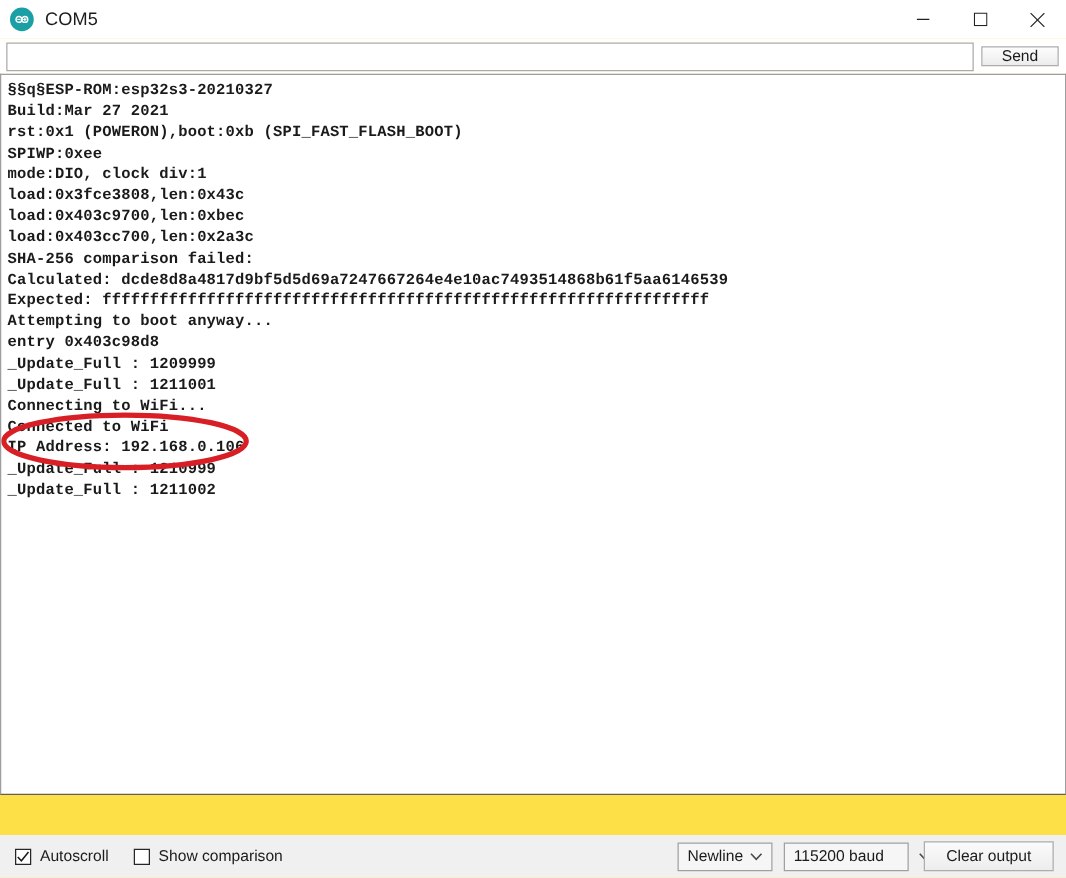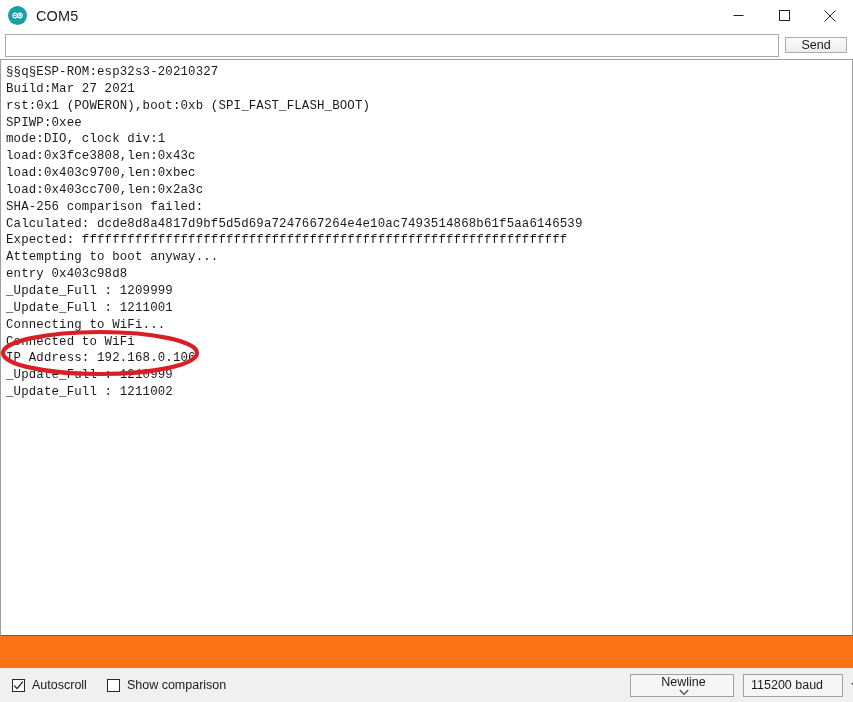--- a/index.html
+++ b/index.html
@@ -11,21 +11,21 @@
     height: 702px;
     background: #ffffff;
     font-family: "Liberation Sans", sans-serif;
     overflow: hidden;
     -webkit-font-smoothing: antialiased;
   }
   #app {
     position: relative;
     width: 853px;
     height: 702px;
-    background: #f97316;
+    background: #fde047;
     box-sizing: border-box;
     display: flex;
     flex-direction: column;
   }
 
   
   .titlebar {
     height: 31px;
     min-height: 31px;
     background: #ffffff;
@@ -131,20 +131,21 @@
     font-family: "Liberation Mono", "DejaVu Sans Mono", monospace;
     font-size: 12.4px;
     line-height: 16.85px;
     color: #1a1a1a;
     white-space: pre;
     letter-spacing: 0.15px;
   }
   .console .line {
     height: 16.85px;
     white-space: pre;
+    font-weight: bold;
   }
   .annot {
     position: absolute;
     pointer-events: none;
     left: 0;
     top: 268px;
     width: 210px;
     height: 50px;
   }
   .annot svg { display: block; overflow: visible; }
@@ -189,21 +190,21 @@
     background: #f6f6f6;
     box-sizing: border-box;
     display: flex;
     align-items: center;
     font-size: 12.5px;
     color: #1b1b1b;
     padding: 0 4px 0 7px;
     margin-left: 9px;
     white-space: nowrap;
   }
-  .select.newline { width: 104px; flex-direction: column; }
+  .select.newline { width: 76px; }
   .select.baud { width: 100px; gap: 28px; }
   .select .sv { flex: 1; }
   .select .arrow {
     width: 16px;
     display: flex;
     align-items: center;
     justify-content: center;
     color: #4a4a4a;
   }
   .clear-btn {
@@ -303,15 +304,16 @@
 
     <div class="select baud">
       <span class="sv">115200 baud</span>
       <span class="arrow">
         <svg width="10" height="7" viewBox="0 0 10 7">
             <polyline points="0.8,1 5,5.4 9.2,1" fill="none" stroke="#4a4a4a" stroke-width="1.3"></polyline>
           </svg>
       </span>
     </div>
 
+    <button class="clear-btn">Clear output</button>
   </div>
 
 </div>
 
 </body></html>

